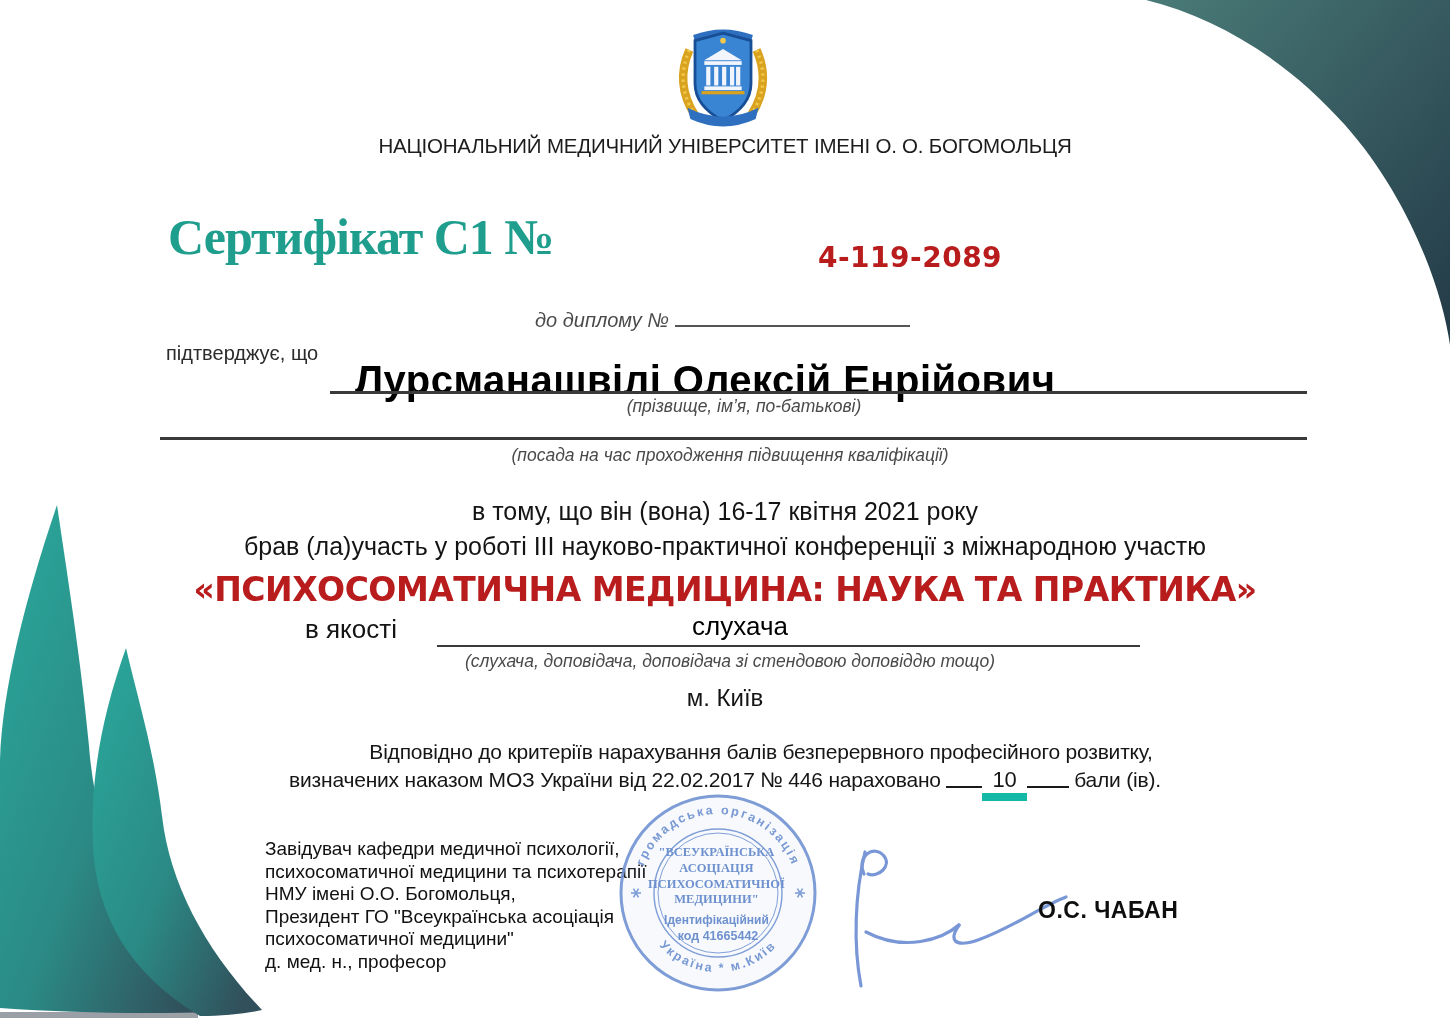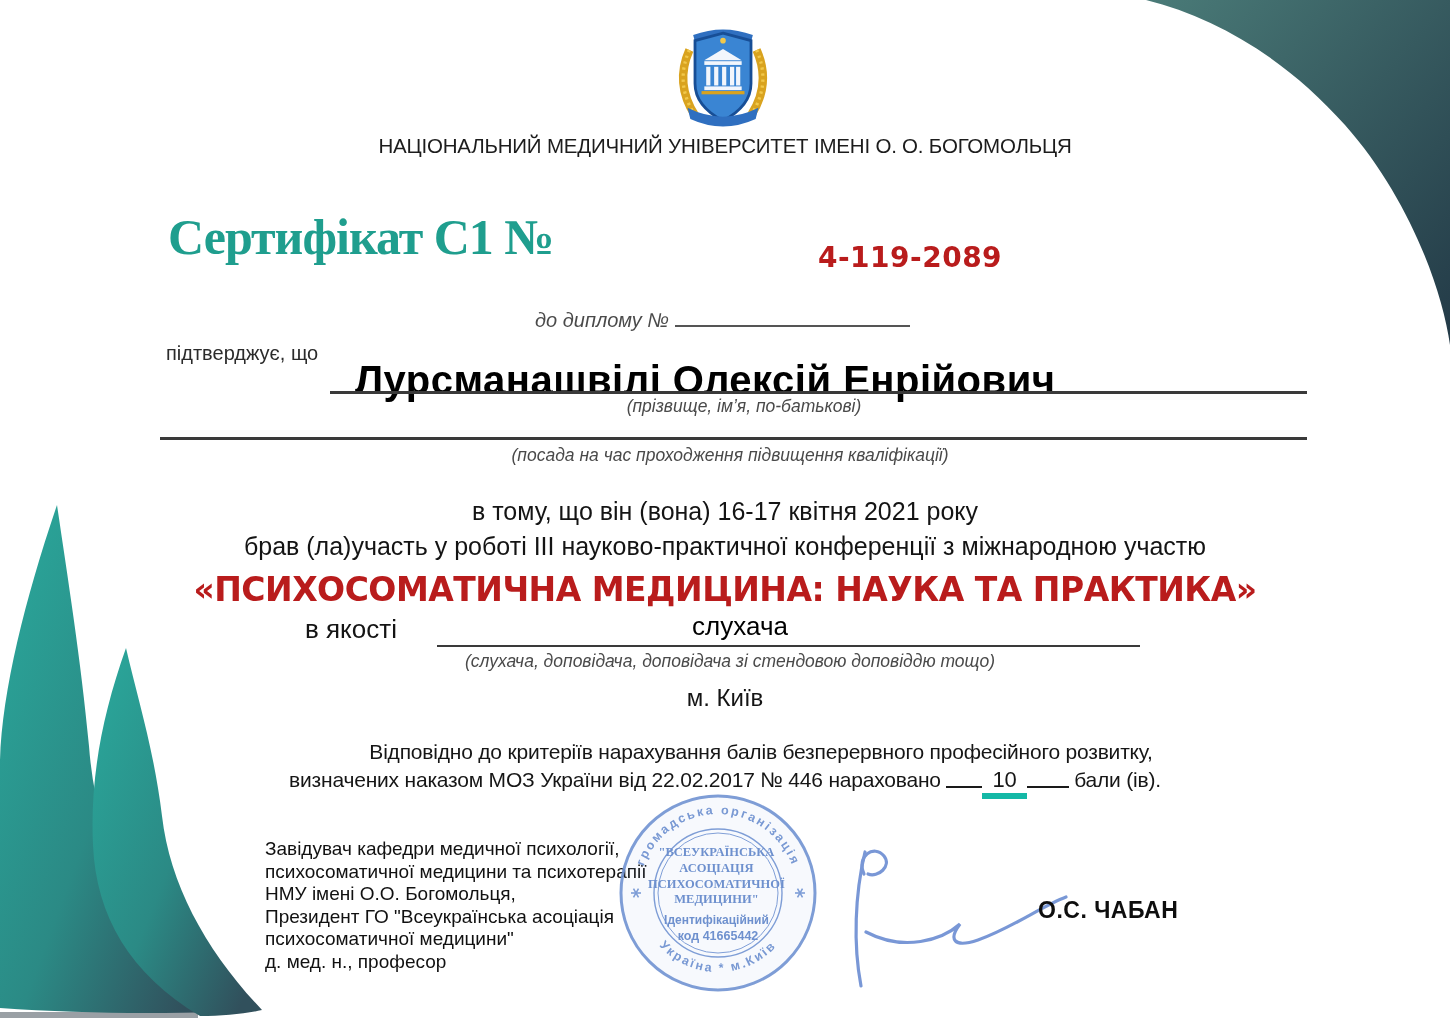--- a/index.html
+++ b/index.html
@@ -31,21 +31,21 @@
         color:#b91c1c;letter-spacing:-0.5px;}
   .role-label{left:305px;top:614px;font-size:26px;color:#141414;}
   .role-line{left:437px;top:617px;width:703px;height:28px;border-bottom:2px solid #3a3a3a;}
   .role-value{left:630px;top:611px;width:220px;text-align:center;font-size:26px;color:#000;}
   .role-hint{left:430px;top:651px;width:600px;}
   .city{top:684px;font-size:24px;color:#141414;}
   .pts{font-size:21px;color:#161616;letter-spacing:-0.2px;}
   .pts1{top:740px;padding-left:36px;}
   .pts2{top:766px;}
   .pts-blank{display:inline-block;border-bottom:2px solid #1a1a1a;height:0.9em;transform:translateY(1px);}
-  .pts-val{display:inline-block;border-bottom:6px solid #14b8a6;font-size:22px;padding:0 10px;}
+  .pts-val{display:inline-block;border-bottom:8px solid #14b8a6;font-size:22px;padding:0 10px;}
   .officials{left:265px;top:838px;width:430px;font-size:19px;line-height:22.5px;color:#111;}
   .signer{left:1038px;top:897px;font-size:23px;font-weight:700;color:#0e0e0e;letter-spacing:0.5px;}
   .stamp{left:613px;top:788px;opacity:0.9;}
   .sig{left:838px;top:836px;}
 </style>
 </head>
 <body>
 
 <div class="page">
 

